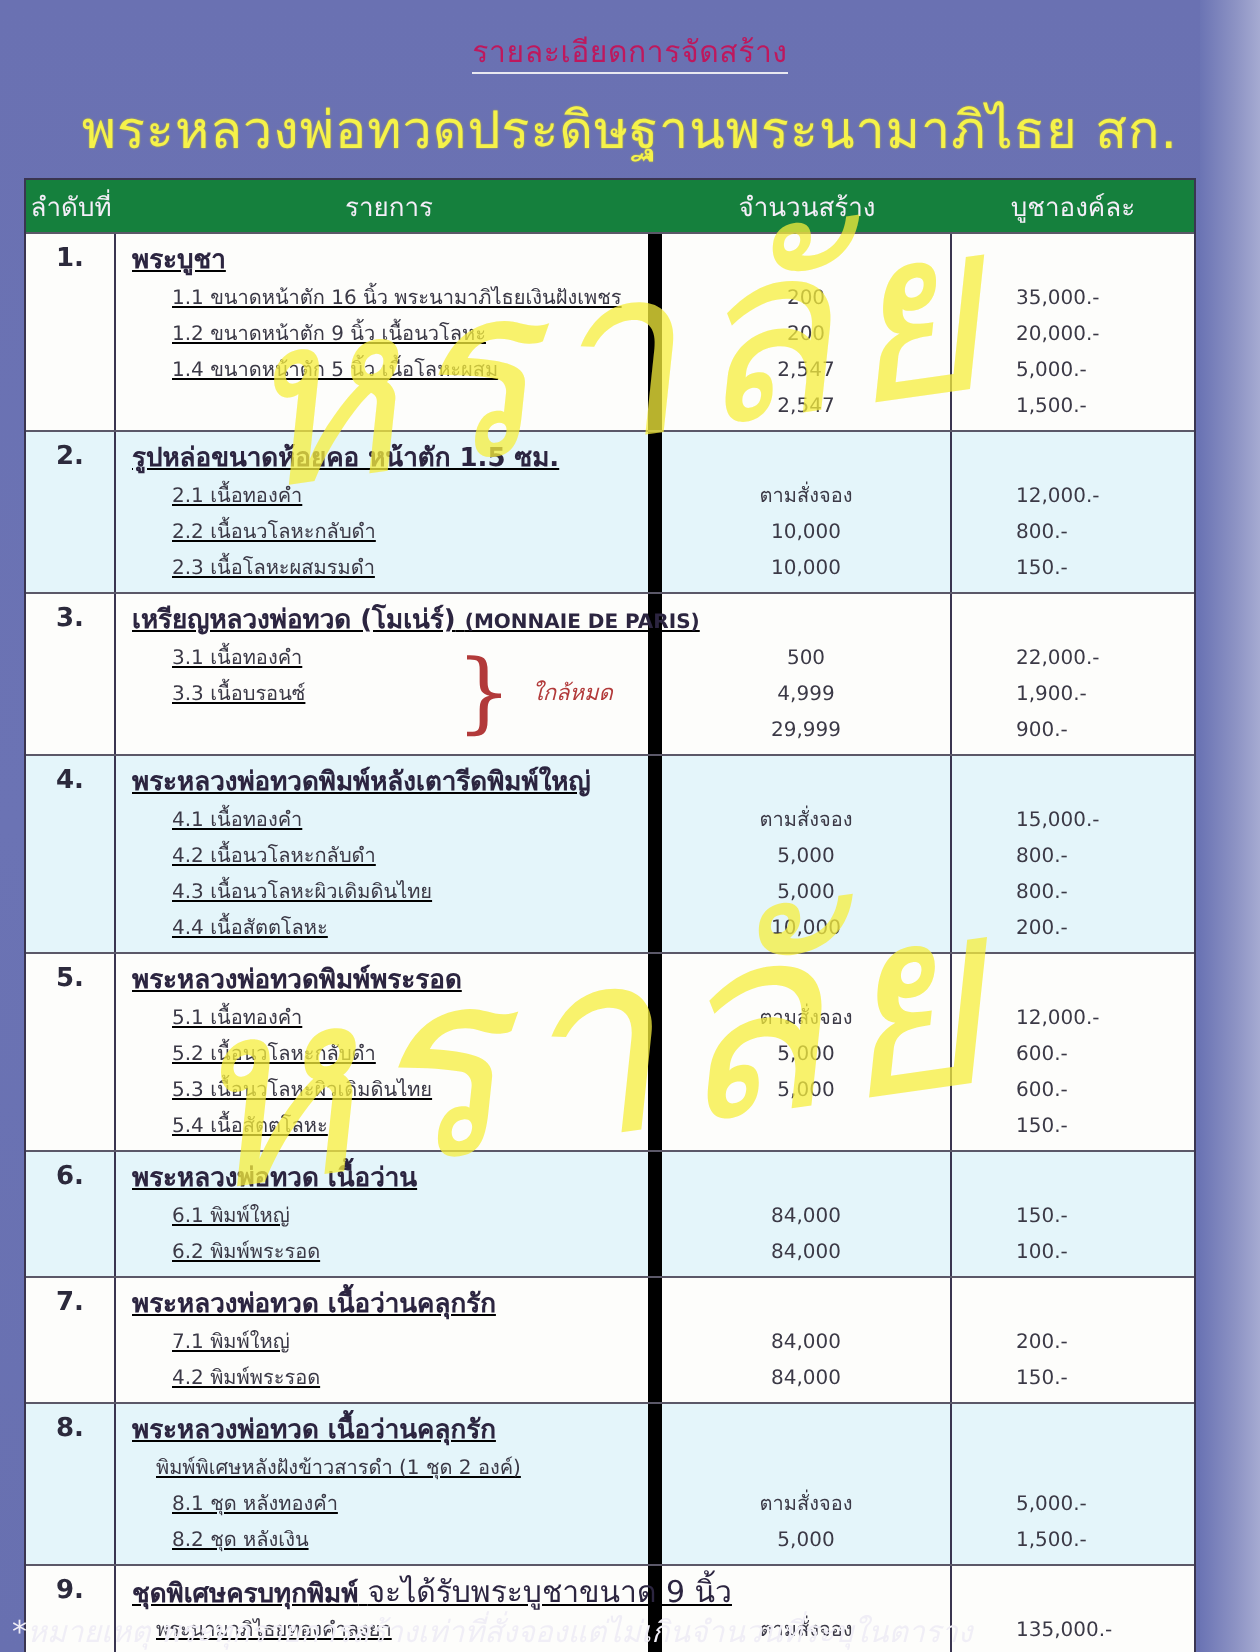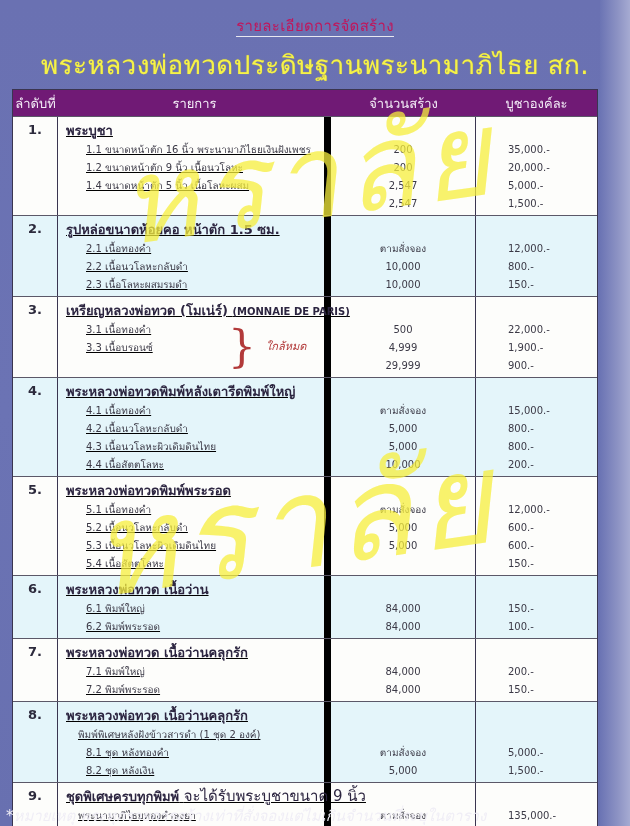--- a/index.html
+++ b/index.html
@@ -21,21 +21,21 @@
     .title {
       position: absolute; top: 44px; left: 0; width: 630px; text-align: center;
       color: #f5f24a; font-size: 26px; letter-spacing: 0.5px; font-weight: normal;
       text-shadow: 0 0 1px #c8c030;
     }
     .table-wrap {
       position: absolute; left: 12px; top: 89px; width: 586px;
       border: 1px solid #3a3550;
     }
     .thead {
-      display: flex; height: 26px; background: #701a75;
+      display: flex; height: 26px; background: #15803d;
       color: #f4eef8; font-size: 13px; align-items: center;
     }
     .thead div { text-align: center; }
     .c-num { width: 45px; flex: none; }
     .c-item { width: 273px; flex: none; }
     .c-qty { width: 145px; flex: none; }
     .c-price { flex: 1; }
     .section { display: flex; border-top: 1px solid #5b5868; position: relative; }
     .section.alt { background: #e4f5fa; }
     .section.white { background: #fdfdfb; }
@@ -222,21 +222,21 @@
       <div class="cell">150.-</div>
       <div class="cell">100.-</div>
     </div>
   </div>
 
   <div class="section white">
     <div class="c-num">7.</div>
     <div class="c-item">
       <div class="sec-title">พระหลวงพ่อทวด เนื้อว่านคลุกรัก</div>
       <div class="sub">7.1 พิมพ์ใหญ่</div>
-      <div class="sub">7.2 พิมพ์พระรอด</div>
+      <div class="sub">4.2 พิมพ์พระรอด</div>
     </div>
     <div class="c-qty">
       <div class="spacer"></div>
       <div class="cell">84,000</div>
       <div class="cell">84,000</div>
     </div>
     <div class="c-price">
       <div class="spacer"></div>
       <div class="cell">200.-</div>
       <div class="cell">150.-</div>

